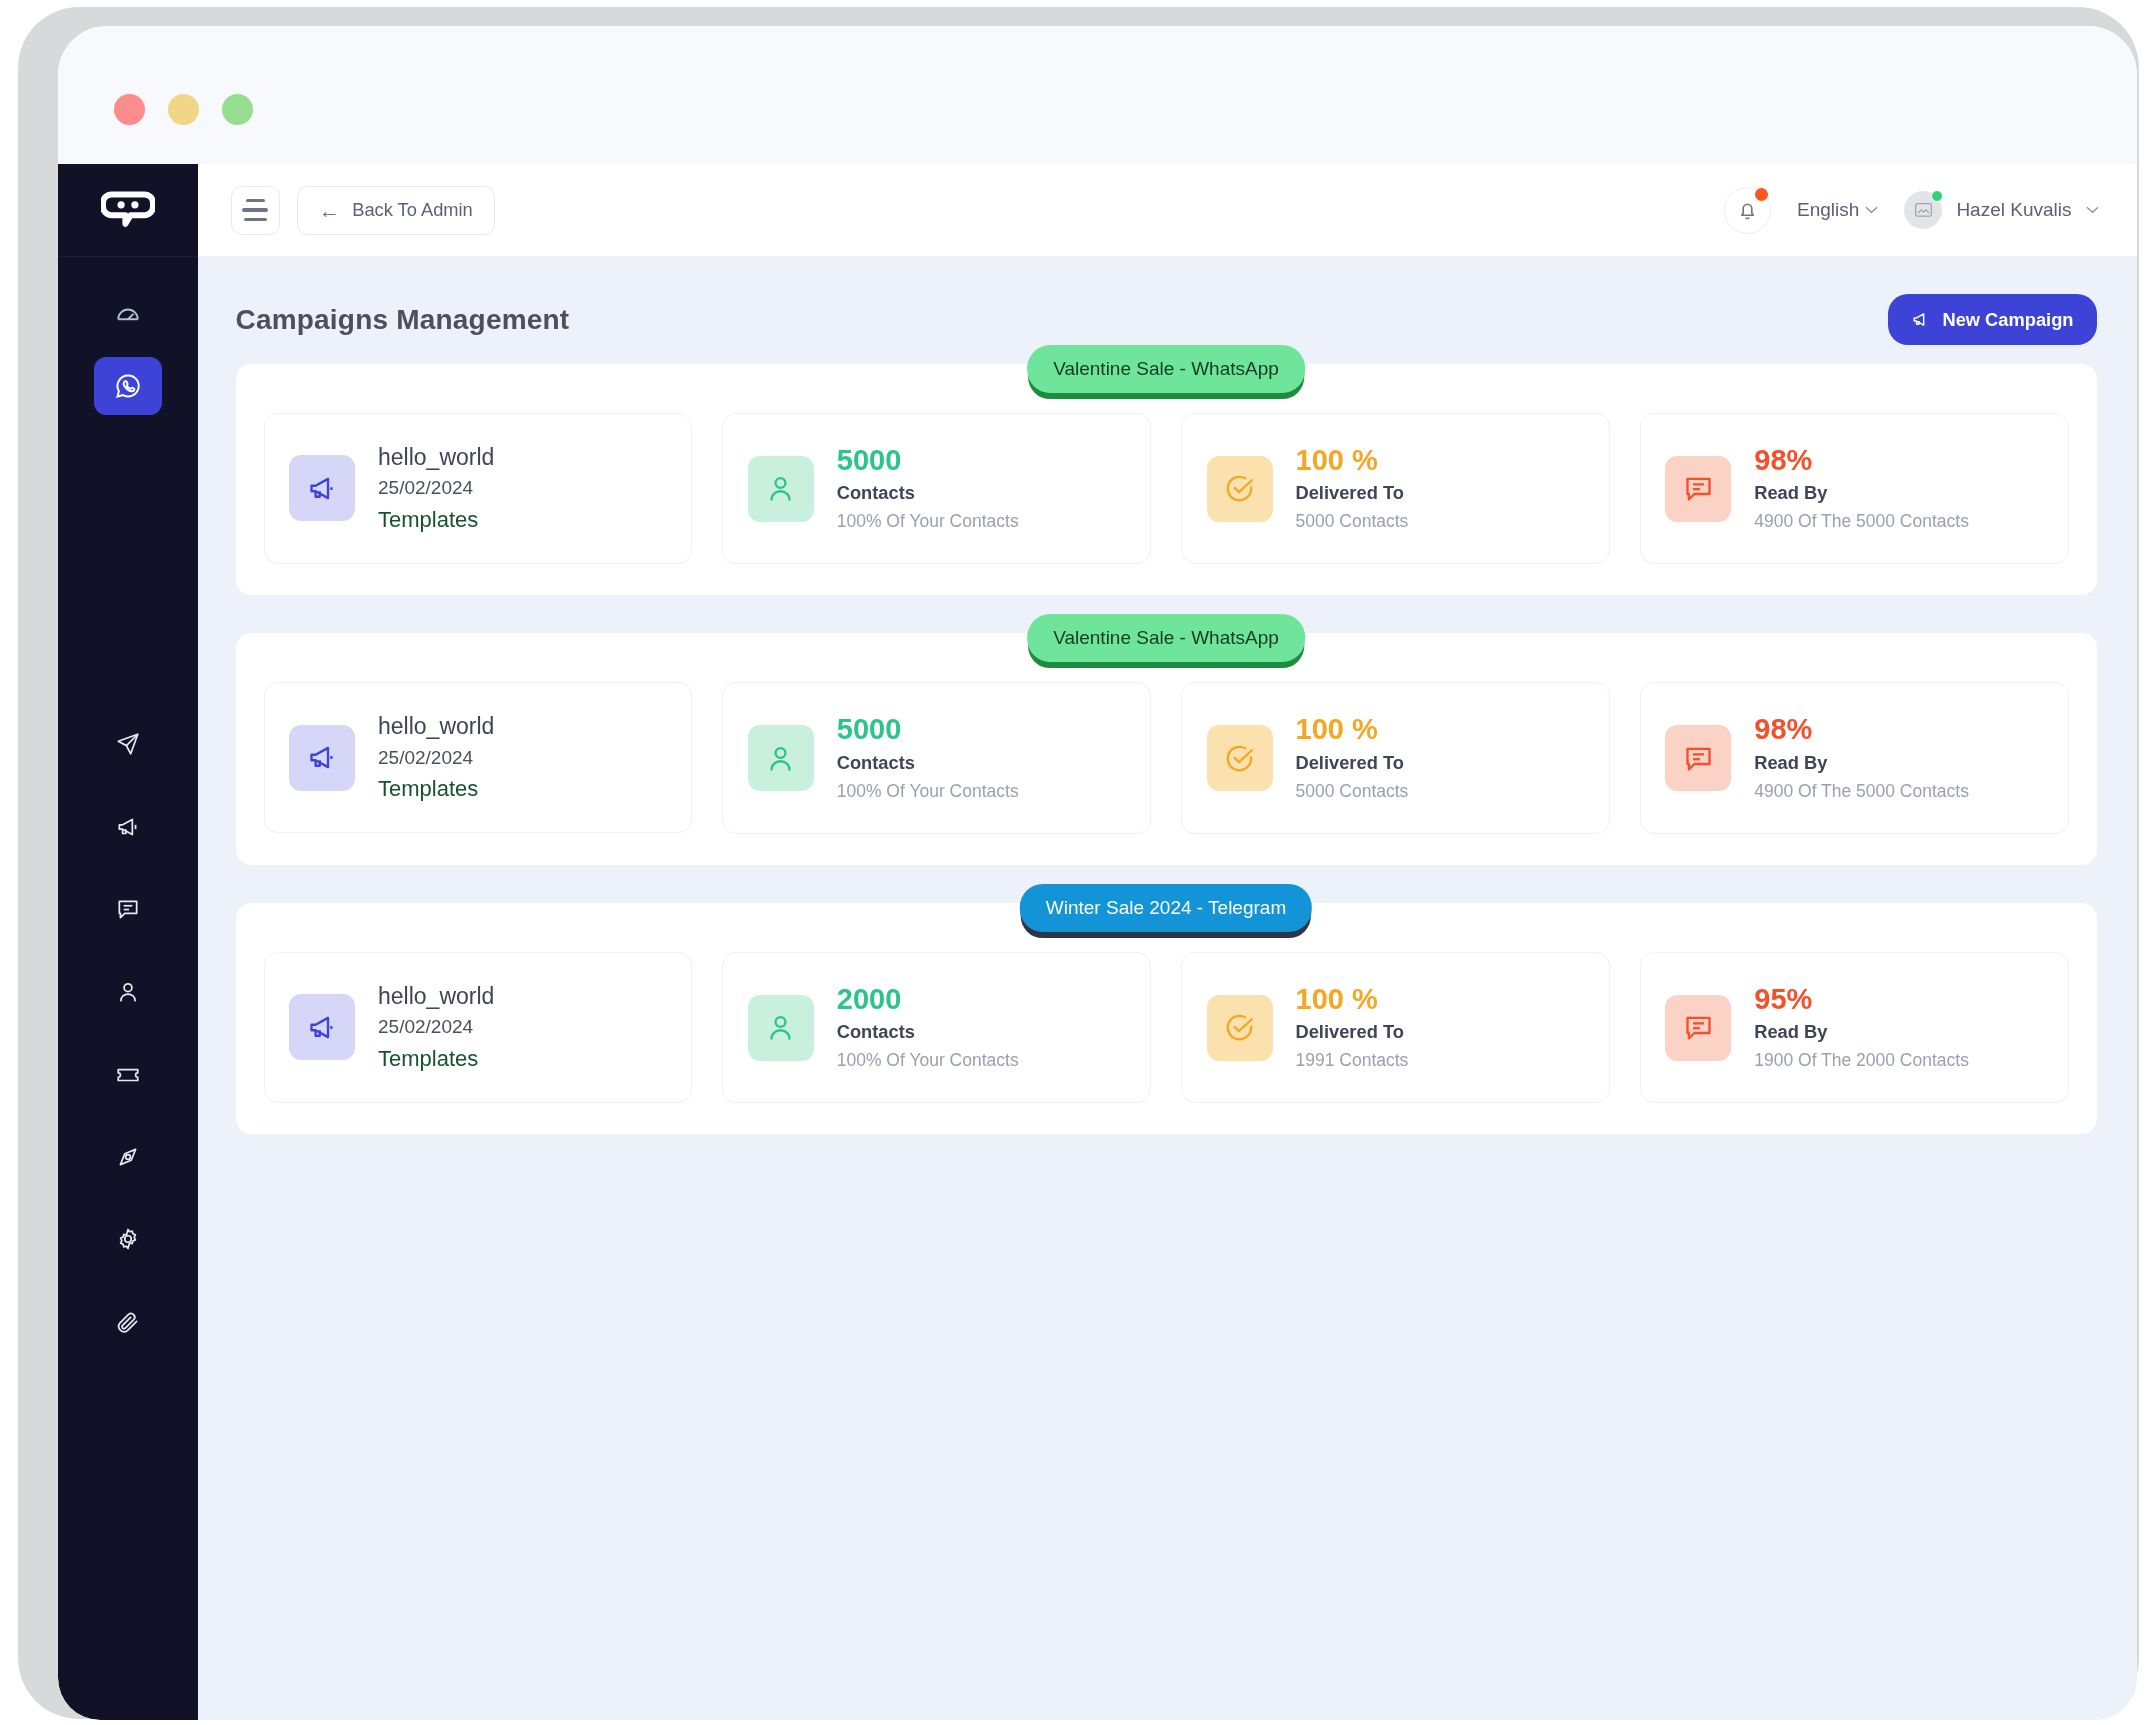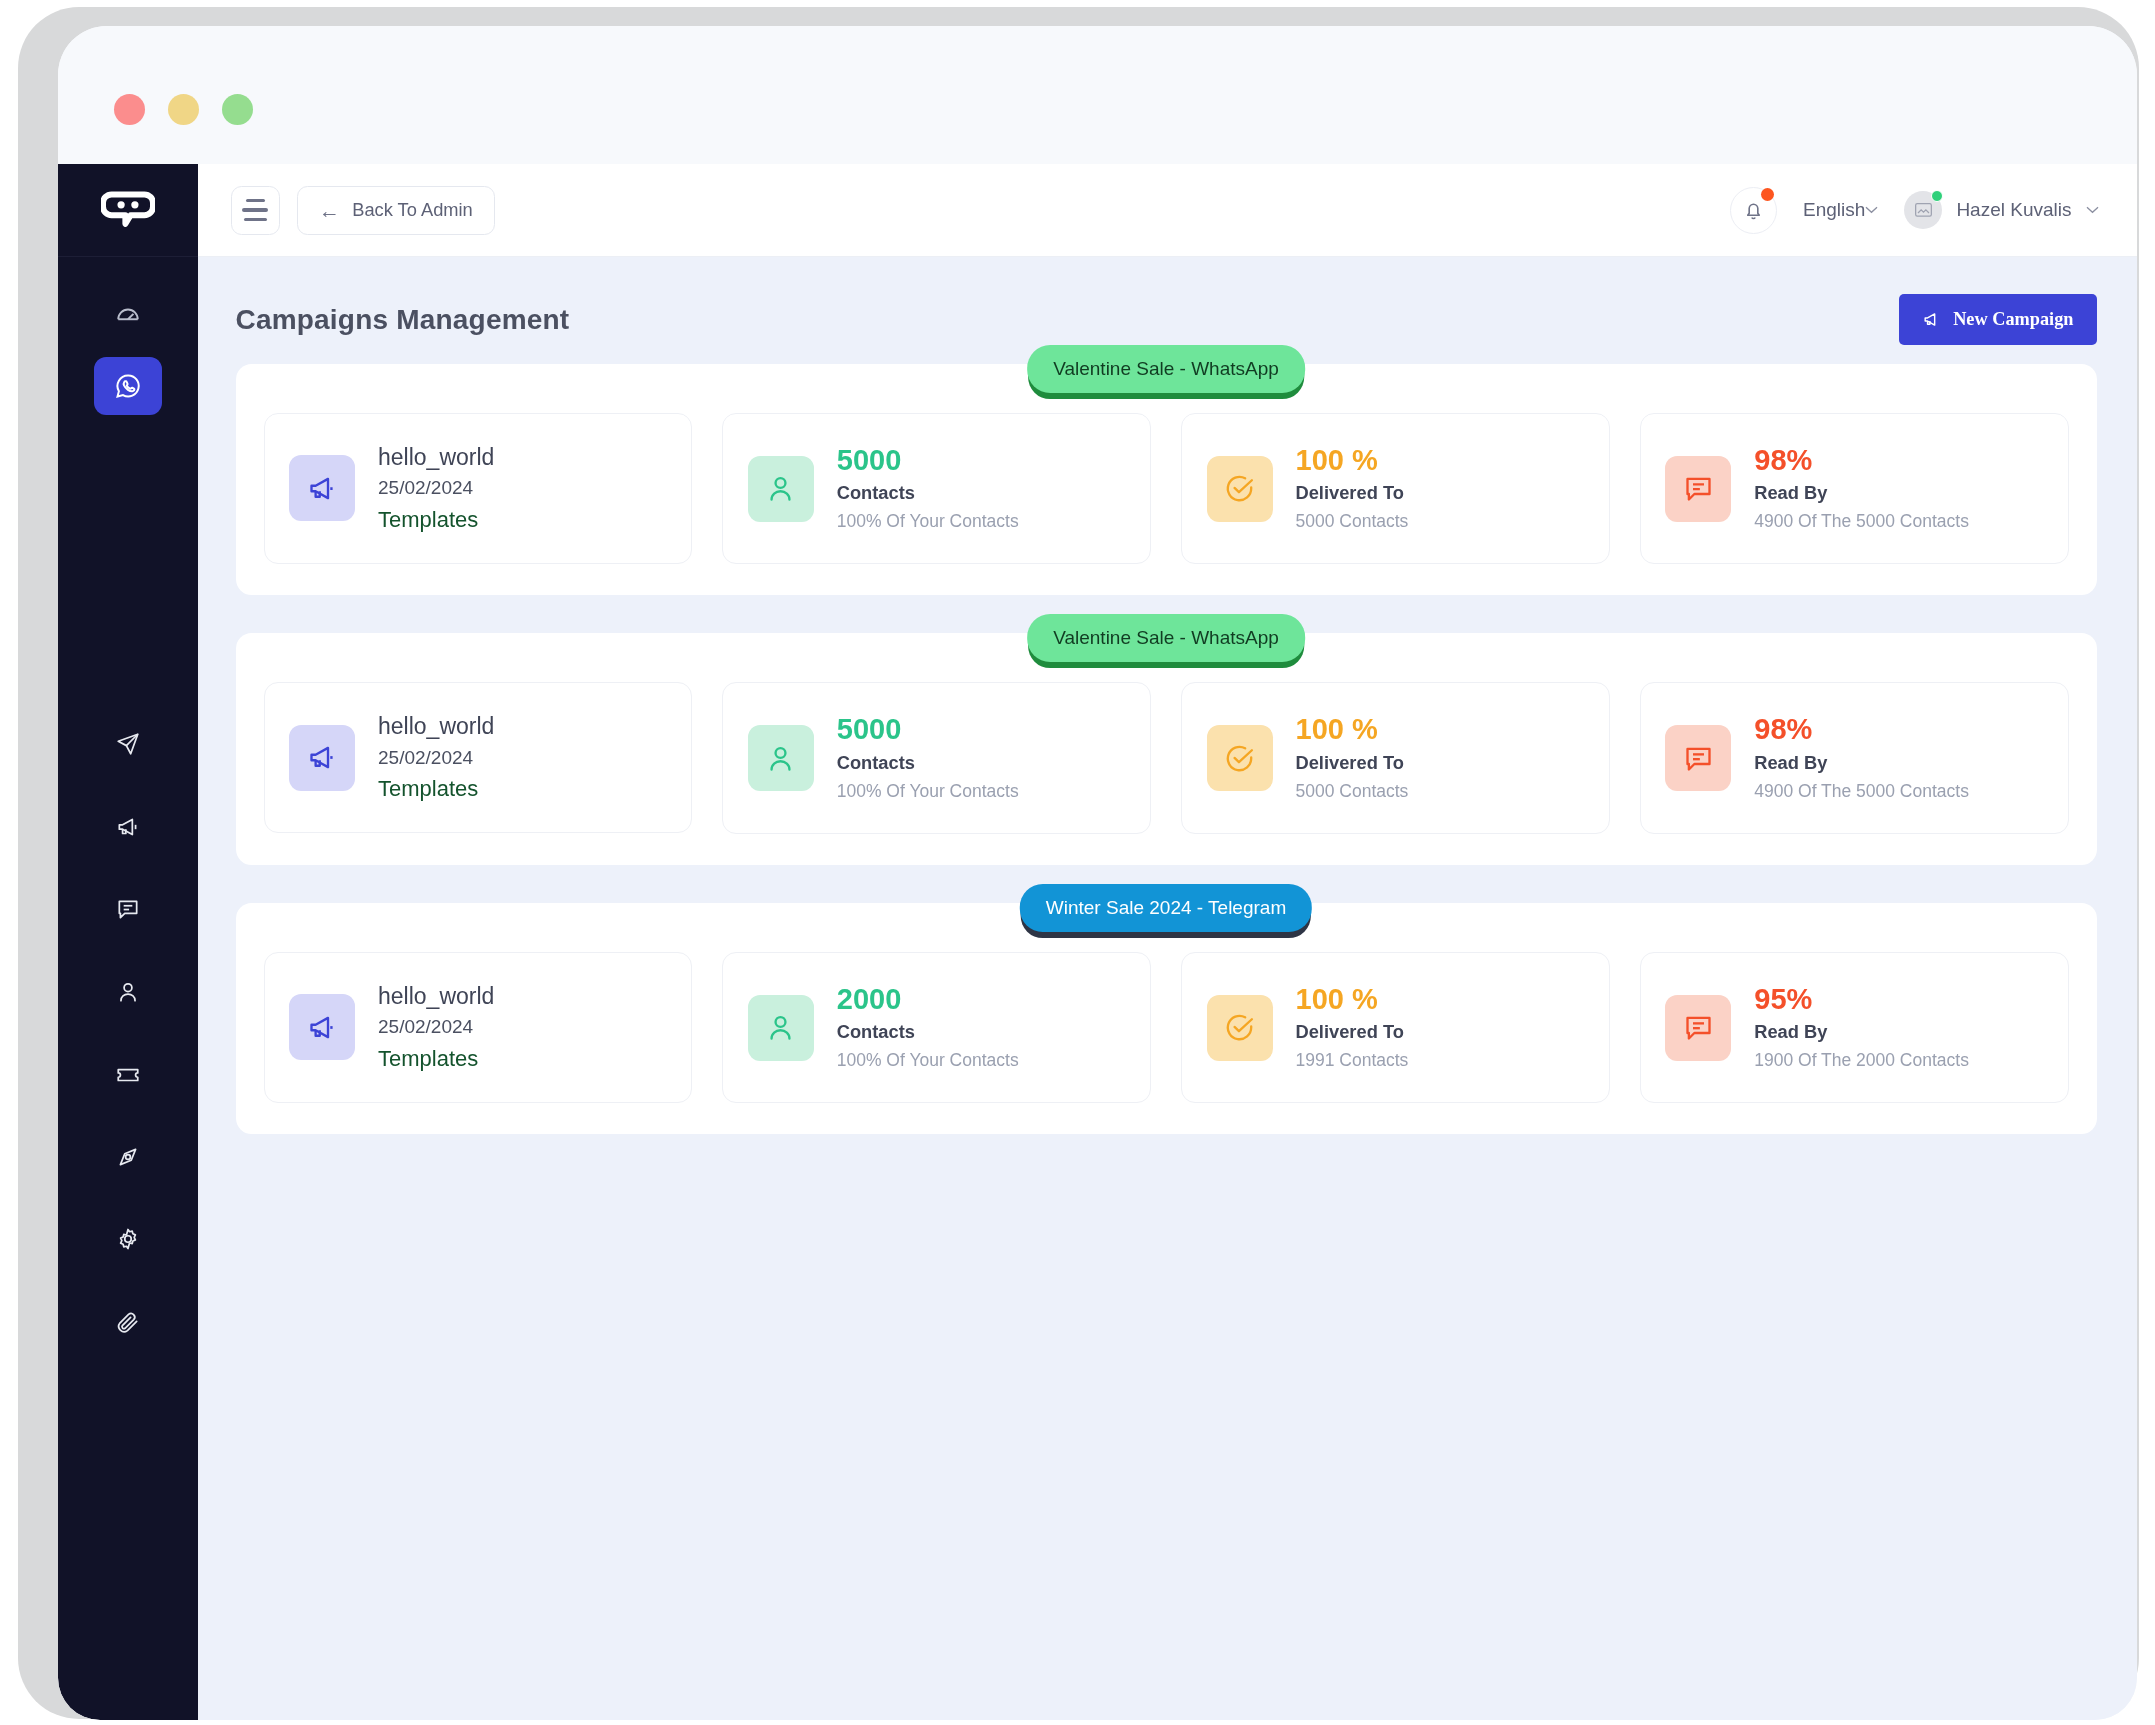--- a/index.html
+++ b/index.html
@@ -108,21 +108,21 @@
   .bell-wrap {
     position: relative; width: 47px; height: 47px;
     border: 0.9px solid #eceef4; border-radius: 50%;
     display: flex; align-items: center; justify-content: center; cursor: pointer;
   }
   .bell-dot {
     position: absolute; right: 1.7px; top: 0.9px;
     width: 13px; height: 13px; border-radius: 50%;
     background: #fd5620;
   }
-  .lang { display: flex; align-items: center; gap: 0; cursor: pointer; color: #5d6176; font-size: 19px; }
+  .lang { display: flex; align-items: center; gap: 6px; cursor: pointer; color: #5d6176; font-size: 19px; }
   .chev { width: 13px; height: 7.9px; }
   .user-box { display: flex; align-items: center; gap: 14px; cursor: pointer; }
   .avatar-wrap { position: relative; width: 38px; height: 38px; }
   .avatar {
     width: 38px; height: 38px; border-radius: 50%;
     background: #e3e4e8;
     display: flex; align-items: center; justify-content: center;
   }
   .avatar-dot {
     position: absolute; right: -0.9px; top: -0.9px;
@@ -136,25 +136,25 @@
     flex: 1; background: #edf1fa;
     padding: 37px 40px 12px 38px;
     overflow: hidden;
     border-bottom-right-radius: 38px;
   }
   .content-head { display: flex; align-items: center; margin-bottom: 19px; }
   .page-title { font-size: 28px; color: #4b5061; letter-spacing: 0.2px; }
   .new-campaign {
     margin-left: auto;
     background: #3c43d6; color: #fff;
-    border: none; border-radius: 5px;
+    border: none; border-radius: 20px;
     height: 51px; padding: 0 23px;
     display: flex; align-items: center; gap: 12.2px;
     font-size: 18.3px; font-weight: bold; cursor: pointer;
-    font-family: Liberation Serif, serif;
+    font-family: Liberation Sans, sans-serif;
   }
 
   
   .group { position: relative; margin-bottom: 38px; }
   .badge {
     position: absolute; left: 50%; top: -19px;
     transform: translateX(-50%);
     z-index: 5;
     height: 48px; padding: 0 26px;
     border-radius: 23px;

